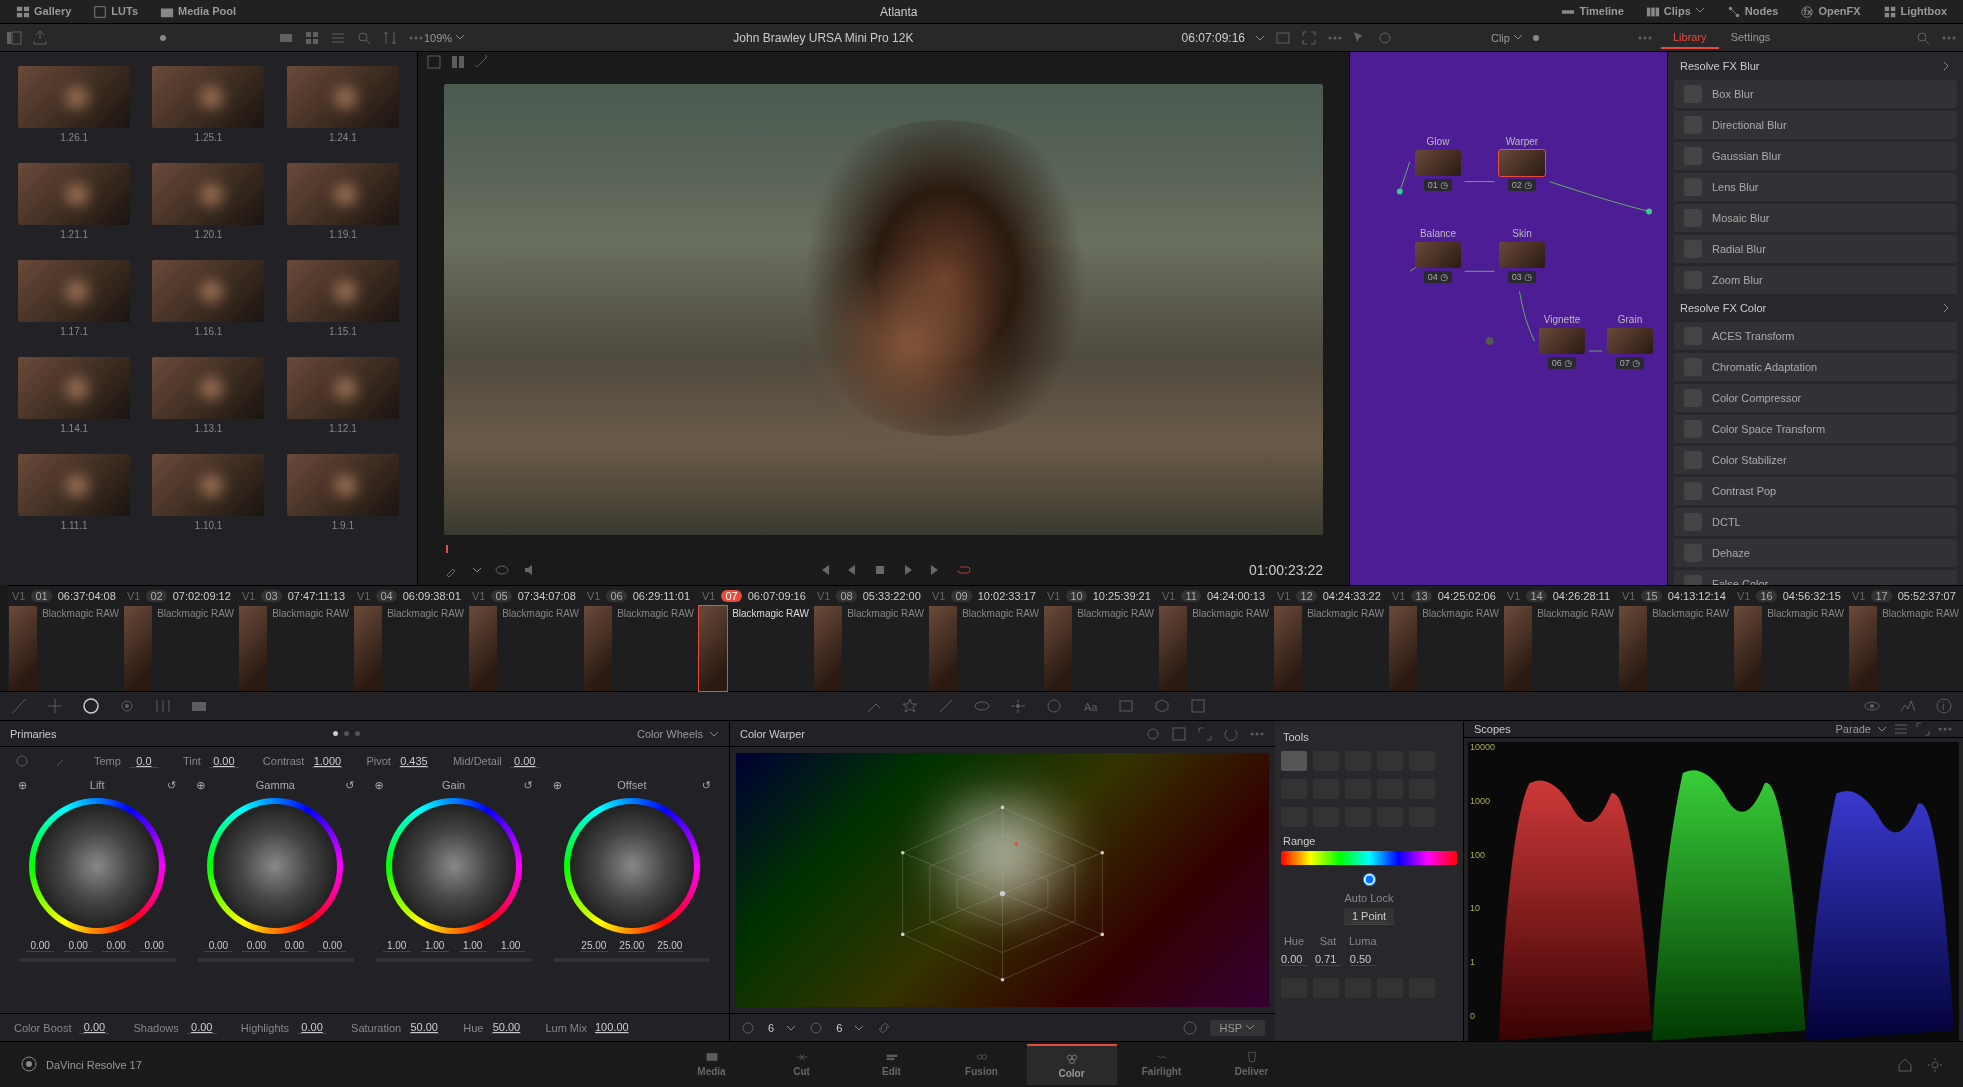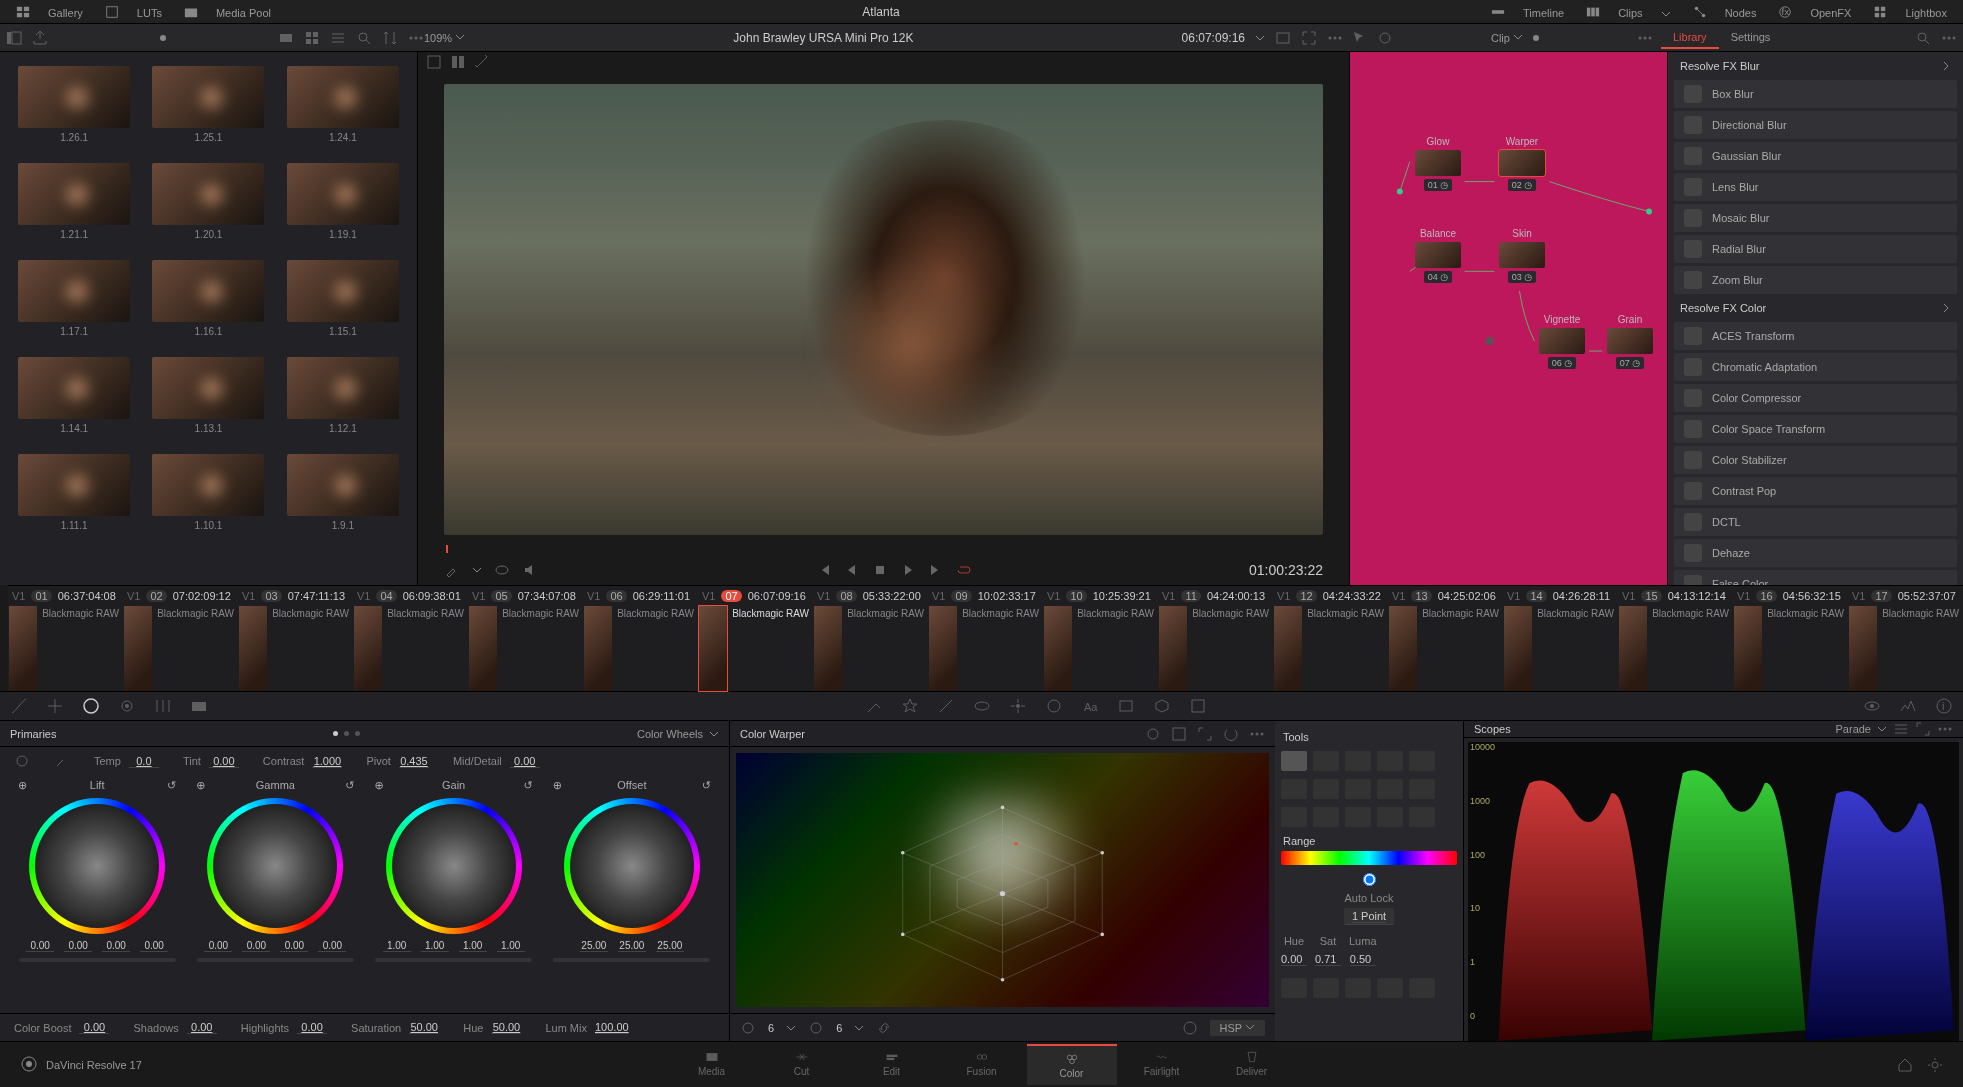--- a/index.html
+++ b/index.html
@@ -1,19 +1,19 @@
 <!DOCTYPE html>
 <html><head>
 <meta charset="utf-8">
 <style>
 *{margin:0;padding:0;box-sizing:border-box;font-family:'Helvetica Neue',Arial,sans-serif;font-size:11px;color:#999;}
 body{background:#1a1a1a;width:1963px;height:1087px;overflow:hidden;display:flex;flex-direction:column;user-select:none;}
 .top-bar{height:24px;background:#212121;display:flex;align-items:center;justify-content:space-between;border-bottom:1px solid #000;}
 .tb-left,.tb-right{display:flex;gap:2px;padding:0 6px;}
-.tb-btn{display:flex;align-items:flex-end;gap:18px;padding:3px 10px;cursor:pointer;color:#999;}
+.tb-btn{display:flex;align-items:flex-start;gap:4px;padding:3px 10px;cursor:pointer;color:#999;font-weight:bold;}
 .tb-btn.active{color:#ccc;}
 .tb-icon{width:14px;height:14px;display:inline-block;}
 .title{font-size:12px;color:#ccc;}
 .sub-bar{height:28px;background:#28282a;display:flex;align-items:center;justify-content:space-between;border-bottom:1px solid #000;padding:0 6px;}
 .sb-group{display:flex;gap:10px;align-items:center;}
 .sb-icon{width:16px;height:16px;opacity:.6;cursor:pointer;}
 .zoom{color:#ccc;}
 .clip-name{color:#ccc;font-size:12px;}
 .tc{color:#ccc;font-size:12px;}
 .clip-dd{color:#ccc;}
@@ -33,21 +33,21 @@
 .viewer-img{flex:1;margin:12px 26px 8px 26px;background:linear-gradient(180deg,#4a5a4f 0%,#5a6458 20%,#6a705f 35%,#4f4a3f 60%,#6a5a48 80%,#3a3a30 100%);border-radius:2px;position:relative;overflow:hidden;}
 .viewer-img::before{content:"";position:absolute;left:38%;top:8%;width:38%;height:70%;background:radial-gradient(ellipse 60% 80%,#6b3f2a 0%,#2a1a10 35%,transparent 70%);border-radius:50%;}
 .viewer-img::after{content:"";position:absolute;left:42%;top:38%;width:22%;height:40%;background:radial-gradient(circle,#8a5a3e 0%,transparent 70%);border-radius:50%;filter:blur(10px);}
 .scrub{height:12px;margin:0 26px;position:relative;}
 .scrub::before{content:"";position:absolute;left:2px;top:2px;width:2px;height:8px;background:#e64b3d;}
 .transport{height:30px;display:flex;align-items:center;justify-content:space-between;padding:0 26px;}
 .tr-left,.tr-mid{display:flex;gap:12px;align-items:center;}
 .tr-right{color:#ccc;font-size:14px;}
 .tr-btn{width:16px;height:16px;opacity:.7;cursor:pointer;}
 
-.nodes{width:318px;background:#be185d;position:relative;border-left:1px solid #000;}
+.nodes{width:318px;background:#4c1d95;position:relative;border-left:1px solid #000;}
 .node-canvas{position:absolute;inset:0;}
 .node{position:absolute;width:56px;display:flex;flex-direction:column;align-items:center;}
 .node-label{font-size:10px;color:#bbb;margin-bottom:3px;}
 .node-th{width:46px;height:26px;background:linear-gradient(135deg,#6a4a3a,#2a1a12);border-radius:2px;position:relative;}
 .node-th.selected{outline:1px solid #e64b3d;}
 .node-num{margin-top:3px;padding:1px 4px;background:#2a2a2e;border-radius:2px;font-size:9px;color:#aaa;display:flex;gap:4px;}
 
 .fx{width:296px;background:#28282c;border-left:1px solid #000;overflow-y:auto;}
 .fx-header{padding:8px 12px;color:#ccc;font-size:11px;display:flex;justify-content:space-between;align-items:center;}
 .fx-list{display:flex;flex-direction:column;gap:3px;padding:0 6px;}
@@ -108,21 +108,21 @@
 .wt-pair{display:flex;gap:6px;align-items:center;padding:2px 0;flex-direction:column;}
 .wt-pair label{color:#888;}
 .wt-pair span{color:#ccc;border-bottom:1px solid #444;min-width:26px;}
 
 .scopes{flex:1;display:flex;flex-direction:column;}
 .scope-canvas{flex:1;margin:4px;position:relative;background:#0a0a0a;}
 .scope-tick{position:absolute;left:2px;font-size:9px;color:#aa6;}
 
 .page-nav{height:46px;background:#1a1a1a;border-top:1px solid #000;display:flex;align-items:center;justify-content:center;gap:0;}
 .pn-left{position:absolute;left:20px;display:flex;gap:8px;align-items:center;}
-.pn-item{width:90px;display:flex;flex-direction:column;align-items:center;gap:2px;padding:6px 0;cursor:pointer;opacity:.6;}
+.pn-item{width:90px;display:flex;flex-direction:column;align-items:center;gap:2px;padding:6px 0;cursor:pointer;opacity:.6;font-weight:bold;}
 .pn-item.active{opacity:1;background:#2a2a2a;border-top:2px solid #e64b3d;}
 .pn-icon{width:18px;height:14px;}
 .pn-label{font-size:10px;}
 .pn-right{position:absolute;right:20px;display:flex;gap:14px;}
 svg{fill:#888;}
 .chev{width:10px;height:10px;}
 </style>
 </head>
 <body>
 

